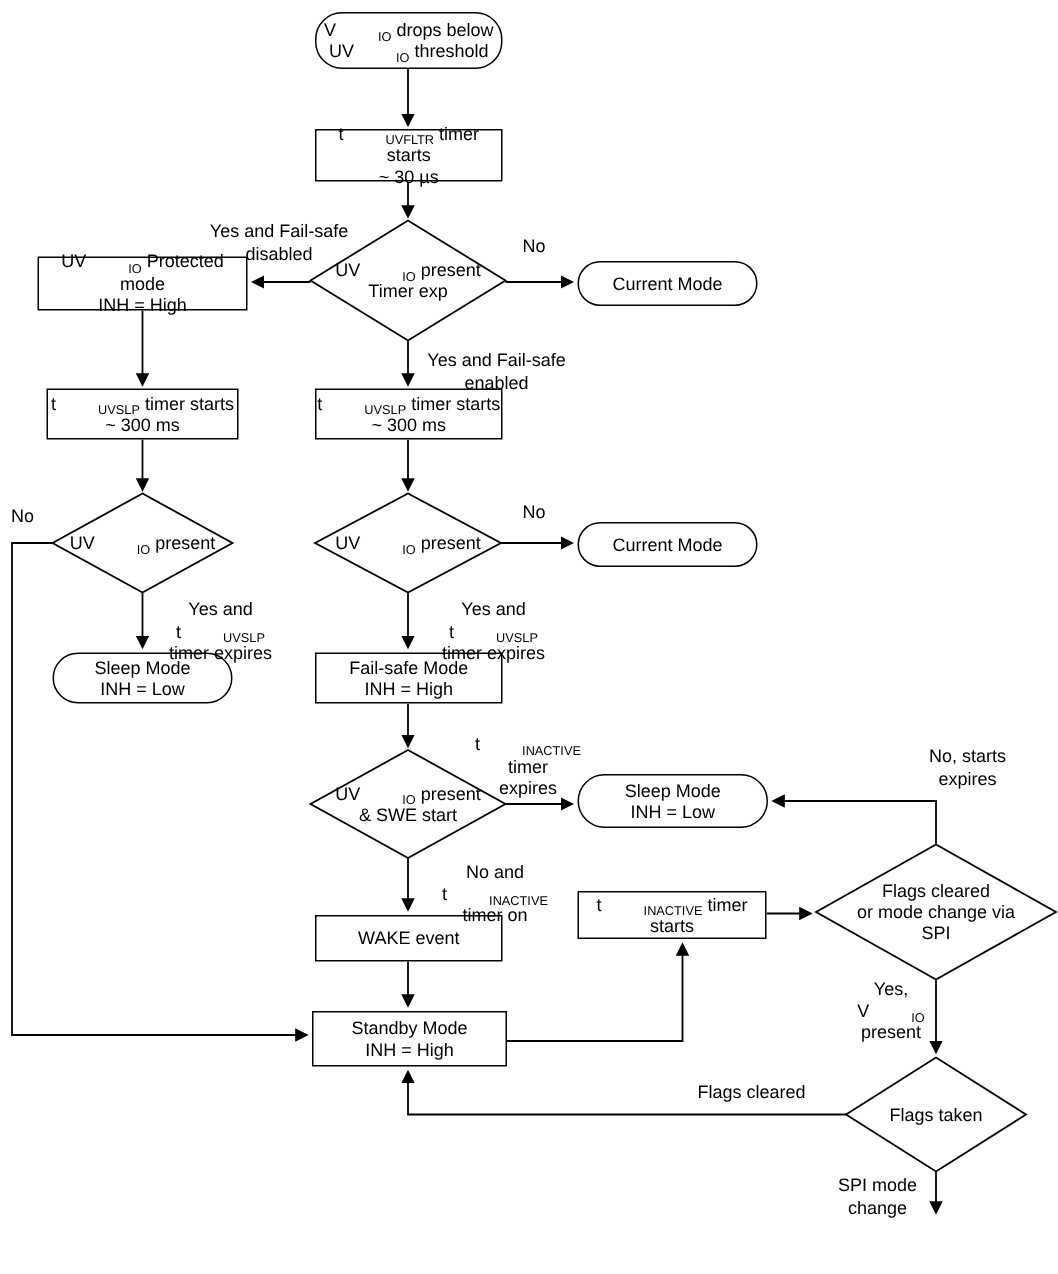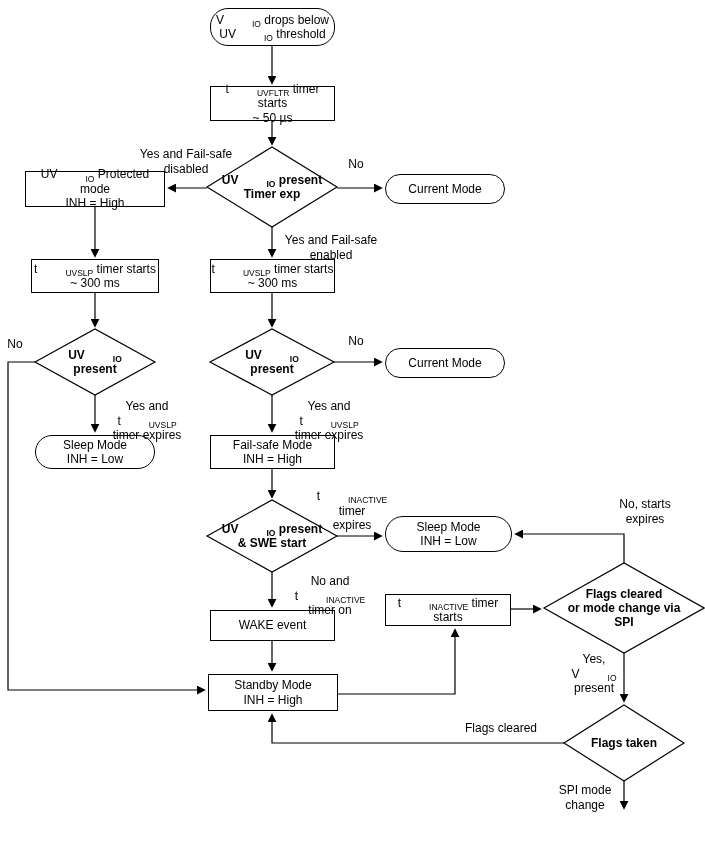--- a/index.html
+++ b/index.html
@@ -10,21 +10,21 @@
   .shape { fill:#ffffff; stroke:#000; stroke-width:1.2; }
   .conn { fill:none; stroke:#000; stroke-width:1.2; marker-end:url(#arrowhead); }
   .node {
     position:absolute; border:1px solid #000; background:#fff;
     display:flex; flex-direction:column; align-items:center; justify-content:center;
     text-align:center; font-size:12px; line-height:14.5px; z-index:2;
   }
   .terminator { border-radius:18px; }
   .dtext {
     position:absolute; display:flex; flex-direction:column; align-items:center; justify-content:center;
-    text-align:center; font-size:12px; line-height:14px; z-index:2;font-weight:bold;
+    text-align:center; font-size:12px; line-height:14px; z-index:2;
   }
   .elabel { position:absolute; font-size:12px; line-height:14.5px; text-align:center; z-index:2; }
   sub { font-size:8.5px; line-height:0;padding-left:28px; }
 </style>
 </head>
 <body>
 
 <div class="canvas">
 
   <svg class="layer" width="705" height="849" viewBox="0 0 705 849">
@@ -65,21 +65,21 @@
     <path class="conn" d="M624 781 L624 808"></path>
   </svg>
 
   <div class="node terminator" style="left:210px;top:8px;width:125px;height:38px">
     <div>V<sub>IO</sub> drops below</div>
     <div>UV<sub>IO</sub> threshold</div>
   </div>
 
   <div class="node" style="left:210px;top:86px;width:125px;height:35px">
     <div>t<sub>UVFLTR</sub> timer starts</div>
-    <div>~ 50 µs</div>
+    <div>~ 30 µs</div>
   </div>
 
   <div class="node" style="left:25px;top:171px;width:140px;height:36px">
     <div>UV<sub>IO</sub> Protected mode</div>
     <div>INH = High</div>
   </div>
 
   <div class="node terminator" style="left:385px;top:174px;width:120px;height:30px">
     <div>Current  Mode</div>
   </div>

